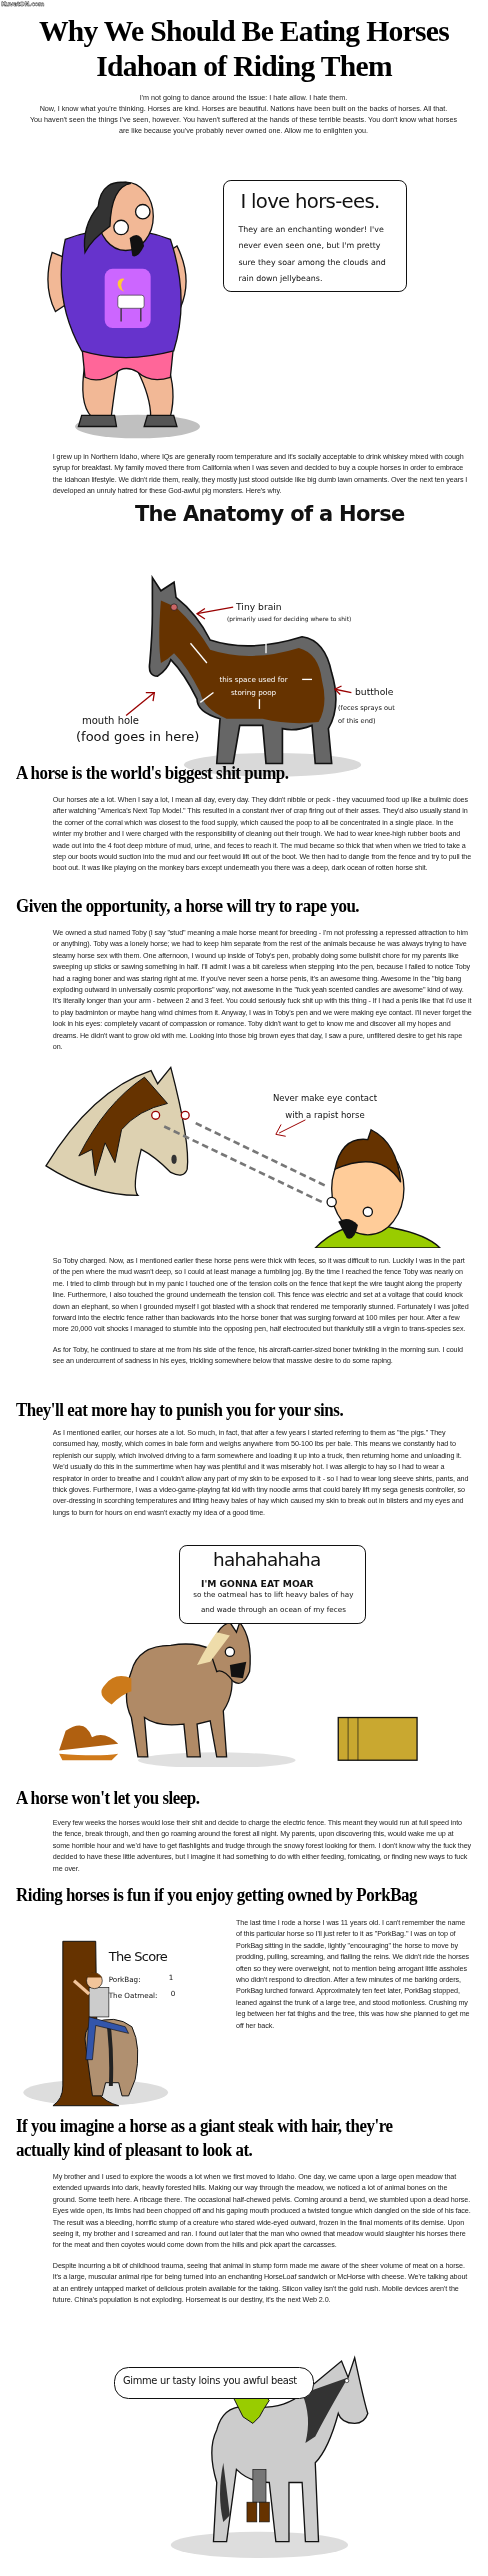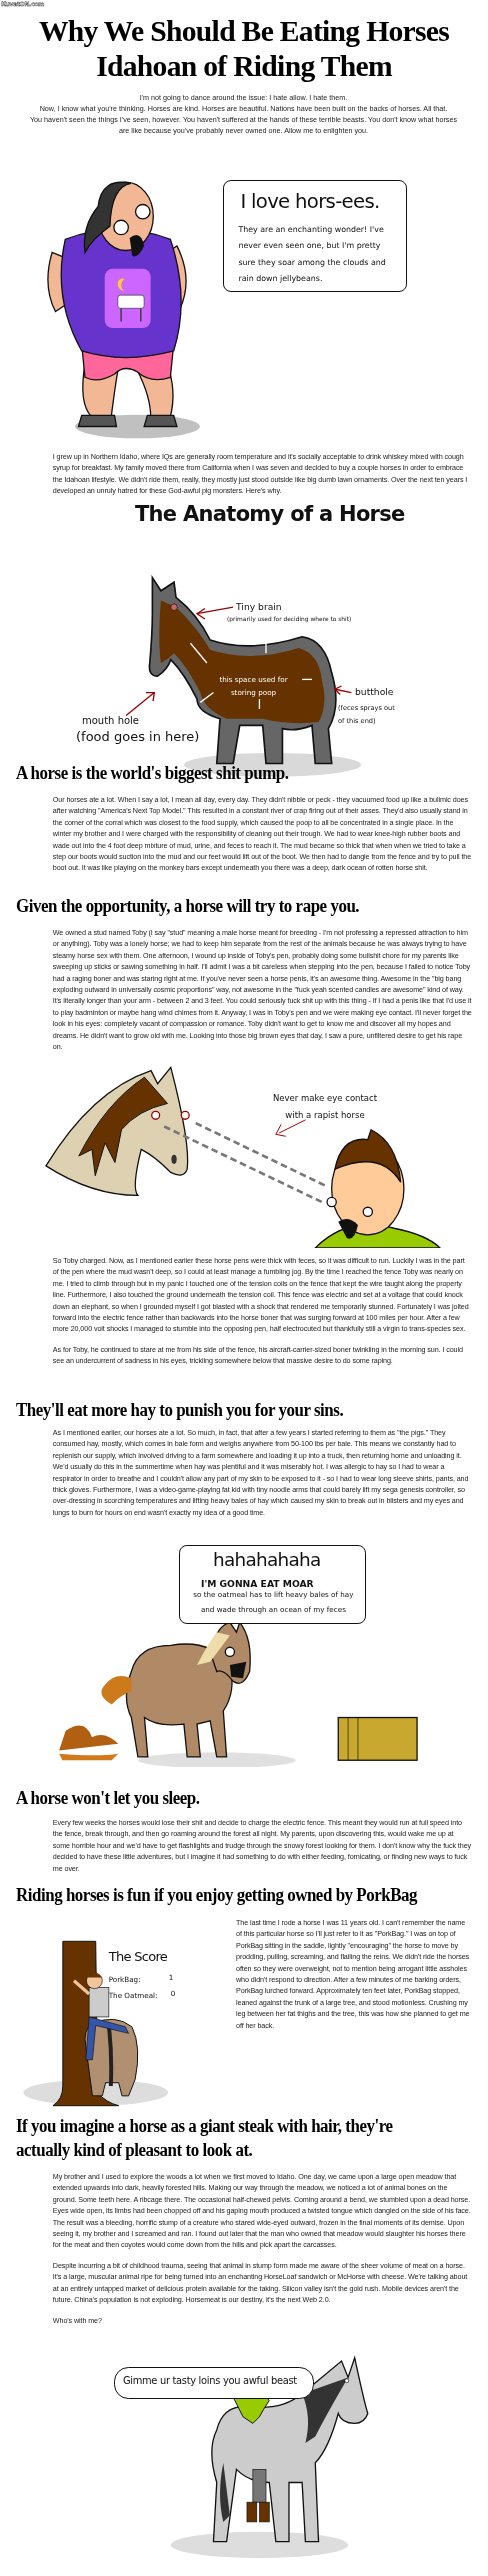--- a/index.html
+++ b/index.html
@@ -191,21 +191,20 @@
   </div>
 </div>
 <div class="body-text" style="left:199px;width:273px;top:1917px;">
   <p>The last time I rode a horse I was 11 years old. I can't remember the name of this particular horse so I'll just refer to it as "PorkBag." I was on top of PorkBag sitting in the saddle, lightly "encouraging" the horse to move by prodding, pulling, screaming, and flailing the reins. We didn't ride the horses often so they were overweight, not to mention being arrogant little assholes who didn't respond to direction. After a few minutes of me barking orders, PorkBag lurched forward. Approximately ten feet later, PorkBag stopped, leaned against the trunk of a large tree, and stood motionless. Crushing my leg between her fat thighs and the tree, this was how she planned to get me off her back.</p>
 </div>
 
 <div class="h2" style="top:2115px;width:447px;line-height:23.6px;">If you imagine a horse as a giant steak with hair, they're actually kind of pleasant to look at.</div>
 <div class="body-text" style="top:2171px;">
   <p>My brother and I used to explore the woods a lot when we first moved to Idaho. One day, we came upon a large open meadow that extended upwards into dark, heavily forested hills. Making our way through the meadow, we noticed a lot of animal bones on the ground. Some teeth here. A ribcage there. The occasional half-chewed pelvis. Coming around a bend, we stumbled upon a dead horse. Eyes wide open, its limbs had been chopped off and his gaping mouth produced a twisted tongue which dangled on the side of his face. The result was a bleeding, horrific stump of a creature who stared wide-eyed outward, frozen in the final moments of its demise. Upon seeing it, my brother and I screamed and ran. I found out later that the man who owned that meadow would slaughter his horses there for the meat and then coyotes would come down from the hills and pick apart the carcasses.</p>
   <p>Despite incurring a bit of childhood trauma, seeing that animal in stump form made me aware of the sheer volume of meat on a horse. It's a large, muscular animal ripe for being turned into an enchanting HorseLoaf sandwich or McHorse with cheese. We're talking about at an entirely untapped market of delicious protein available for the taking. Silicon valley isn't the gold rush. Mobile devices aren't the future. China's population is not exploding. Horsemeat is our destiny, it's the next Web 2.0.</p>
-  <p>Who's with me?</p>
 </div>
 <div class="comic" style="left:0;top:2351px;width:488px;height:217px;">
   <svg width="488" height="217" viewBox="0 0 743 330">
     <ellipse cx="395" cy="295" rx="135" ry="20" fill="#dddddd"></ellipse>
     <path d="M330 120 Q340 80 380 85 Q430 90 460 65 L520 15 L530 40 L540 10 Q555 80 560 95 Q555 110 540 110 Q520 110 515 95 Q500 150 480 170 L485 290 L465 290 L460 200 L440 200 L440 290 L420 290 L410 200 Q380 200 360 180 L345 290 L325 290 L330 200 Q315 150 330 120 Z" fill="#cccccc" stroke="#111" stroke-width="2"></path>
     <path d="M460 65 Q475 100 465 140 L480 130 Q495 100 530 40 Z" fill="#333"></path>
     <path d="M340 170 Q330 220 340 260 L350 250 Z" fill="#333"></path>
     <circle cx="528" cy="45" r="3" fill="#fff" stroke="#111"></circle>
     <path d="M355 70 Q370 55 395 60 L410 75 Q400 90 395 100 L385 110 L370 100 Z" fill="#99cc00" stroke="#111" stroke-width="1.5"></path>
     <circle cx="395" cy="52" r="14" fill="#f2c49a" stroke="#111"></circle>

